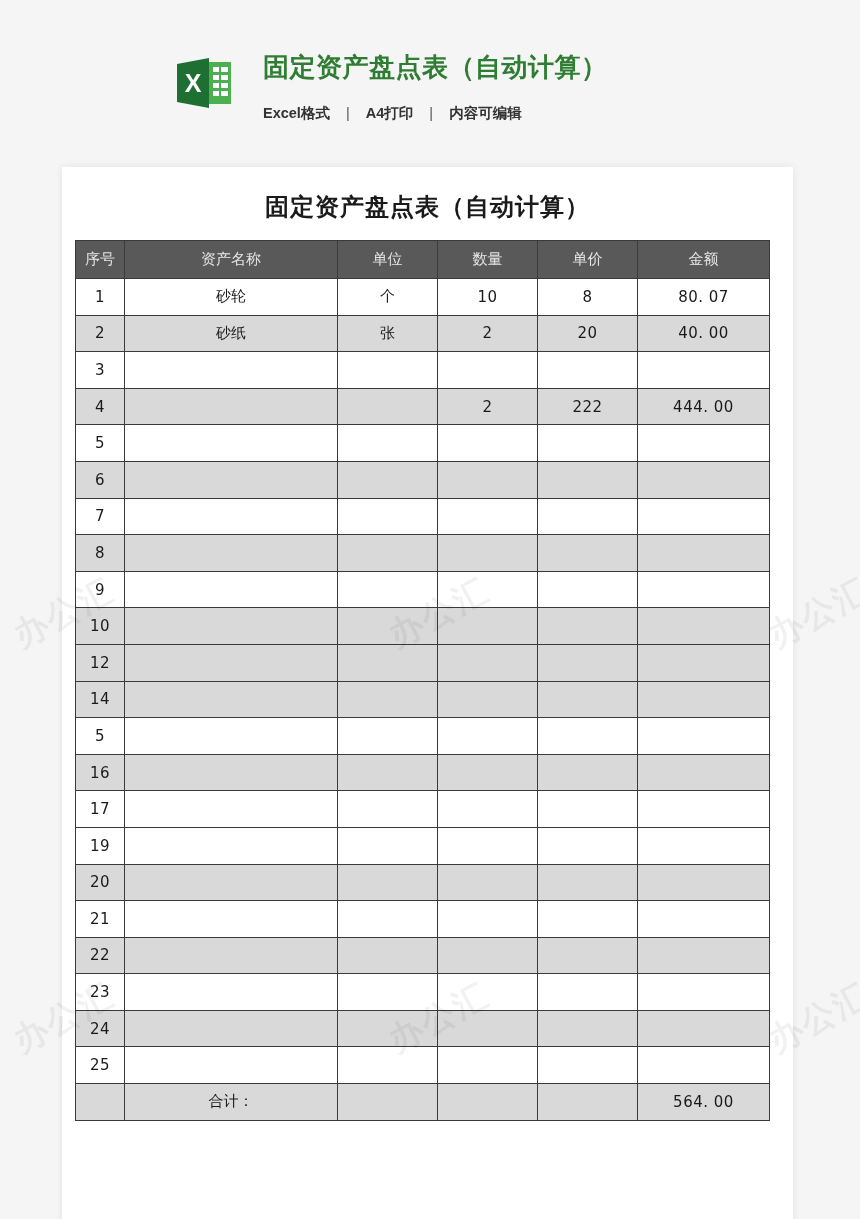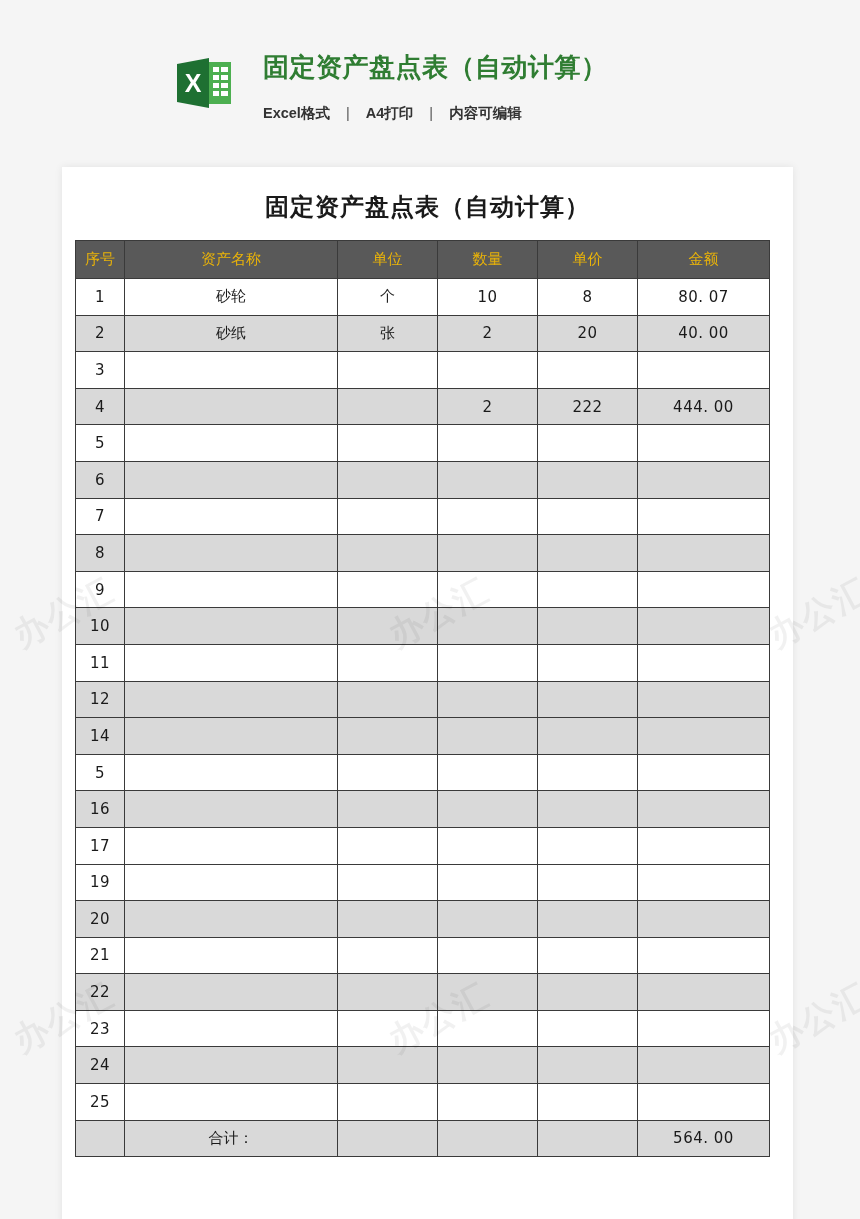--- a/index.html
+++ b/index.html
@@ -105,21 +105,21 @@
     text-align: center;
     vertical-align: middle;
     font-size: 15px;
     color: #1a1a1a;
     font-weight: normal;
     overflow: hidden;
     white-space: nowrap;
   }
   .sheet thead th {
     background: #595959;
-    color: #eab308;
+    color: #e5e5e5;
     font-size: 15px;
     font-weight: normal;
     height: 38px;
     border-color: #3a3a3a;
   }
   .col-idx  { width: 49px; }
   .col-name { width: 213px; }
   .col-unit { width: 100px; }
   .col-qty  { width: 100px; }
   .col-price{ width: 100px; }
@@ -281,28 +281,20 @@
           <td class="num"></td>
         </tr>
         <tr class="shaded">
           <td class="num">10</td>
           <td></td>
           <td></td>
           <td class="num"></td>
           <td class="num"></td>
           <td class="num"></td>
         </tr>
-        <tr class="plain">
-          <td class="num">11</td>
-          <td></td>
-          <td></td>
-          <td class="num"></td>
-          <td class="num"></td>
-          <td class="num"></td>
-        </tr>
         <tr class="shaded">
           <td class="num">12</td>
           <td></td>
           <td></td>
           <td class="num"></td>
           <td class="num"></td>
           <td class="num"></td>
         </tr>
         <tr class="shaded">
           <td class="num">14</td>

